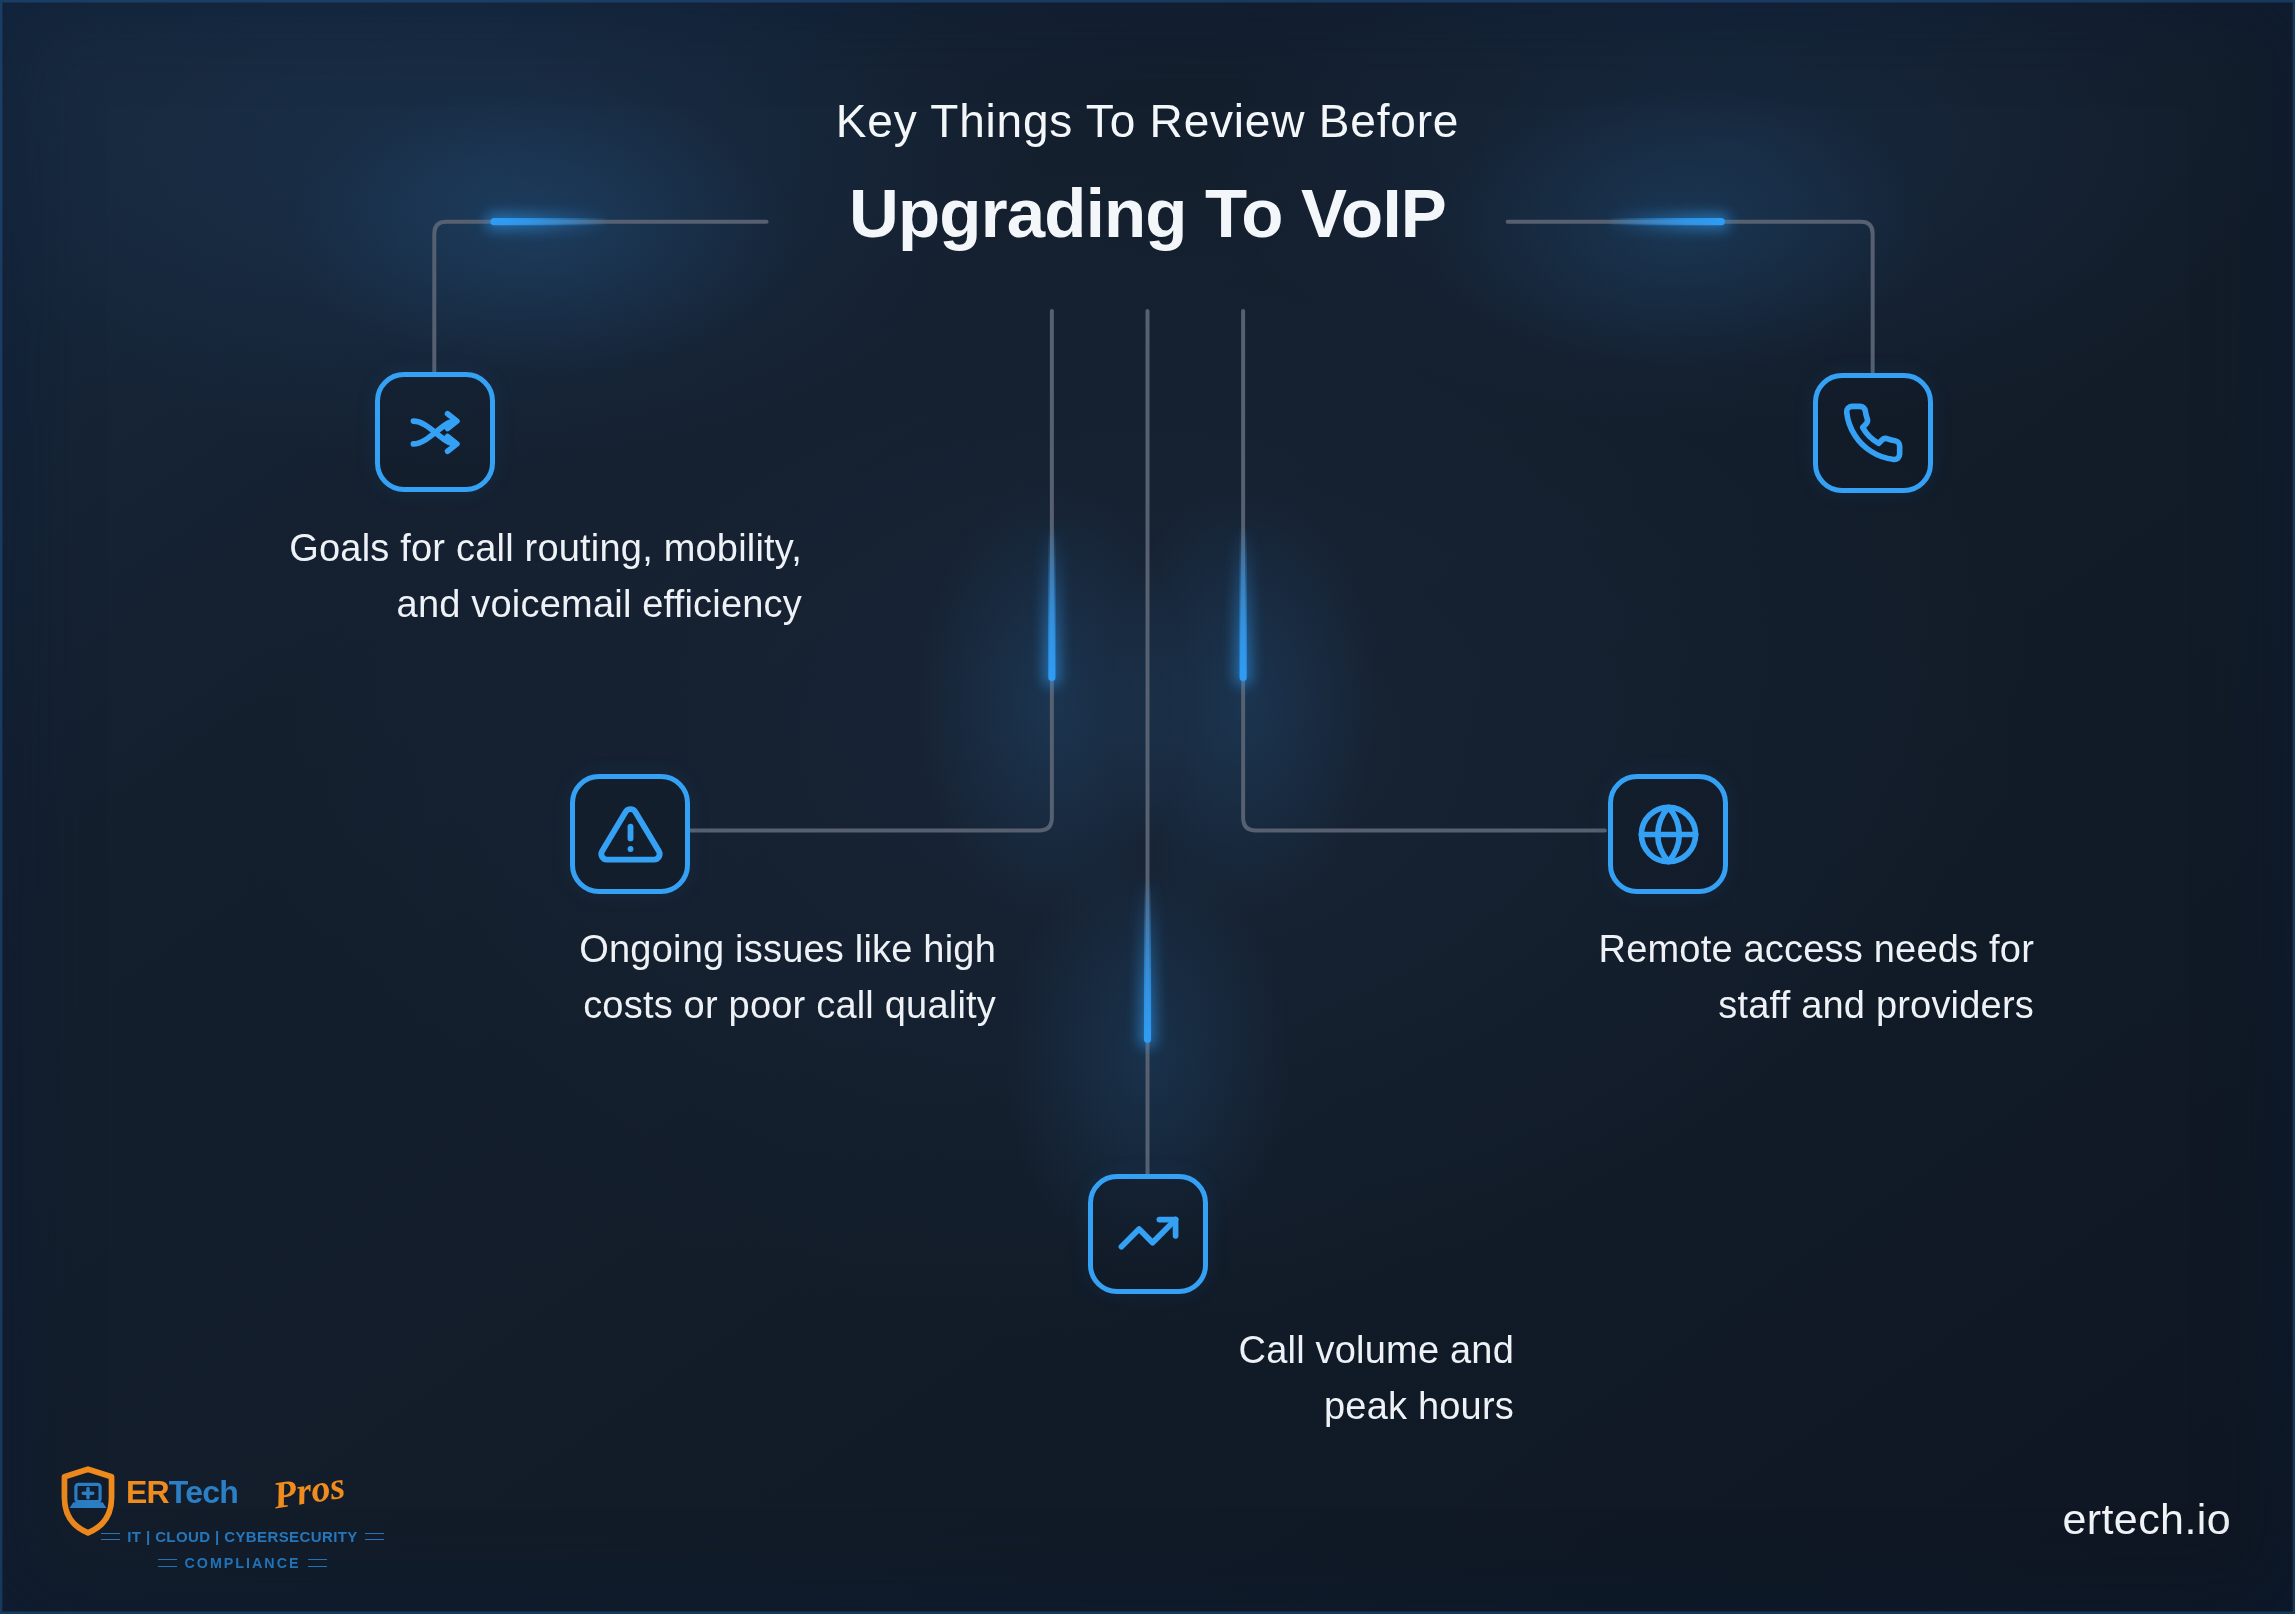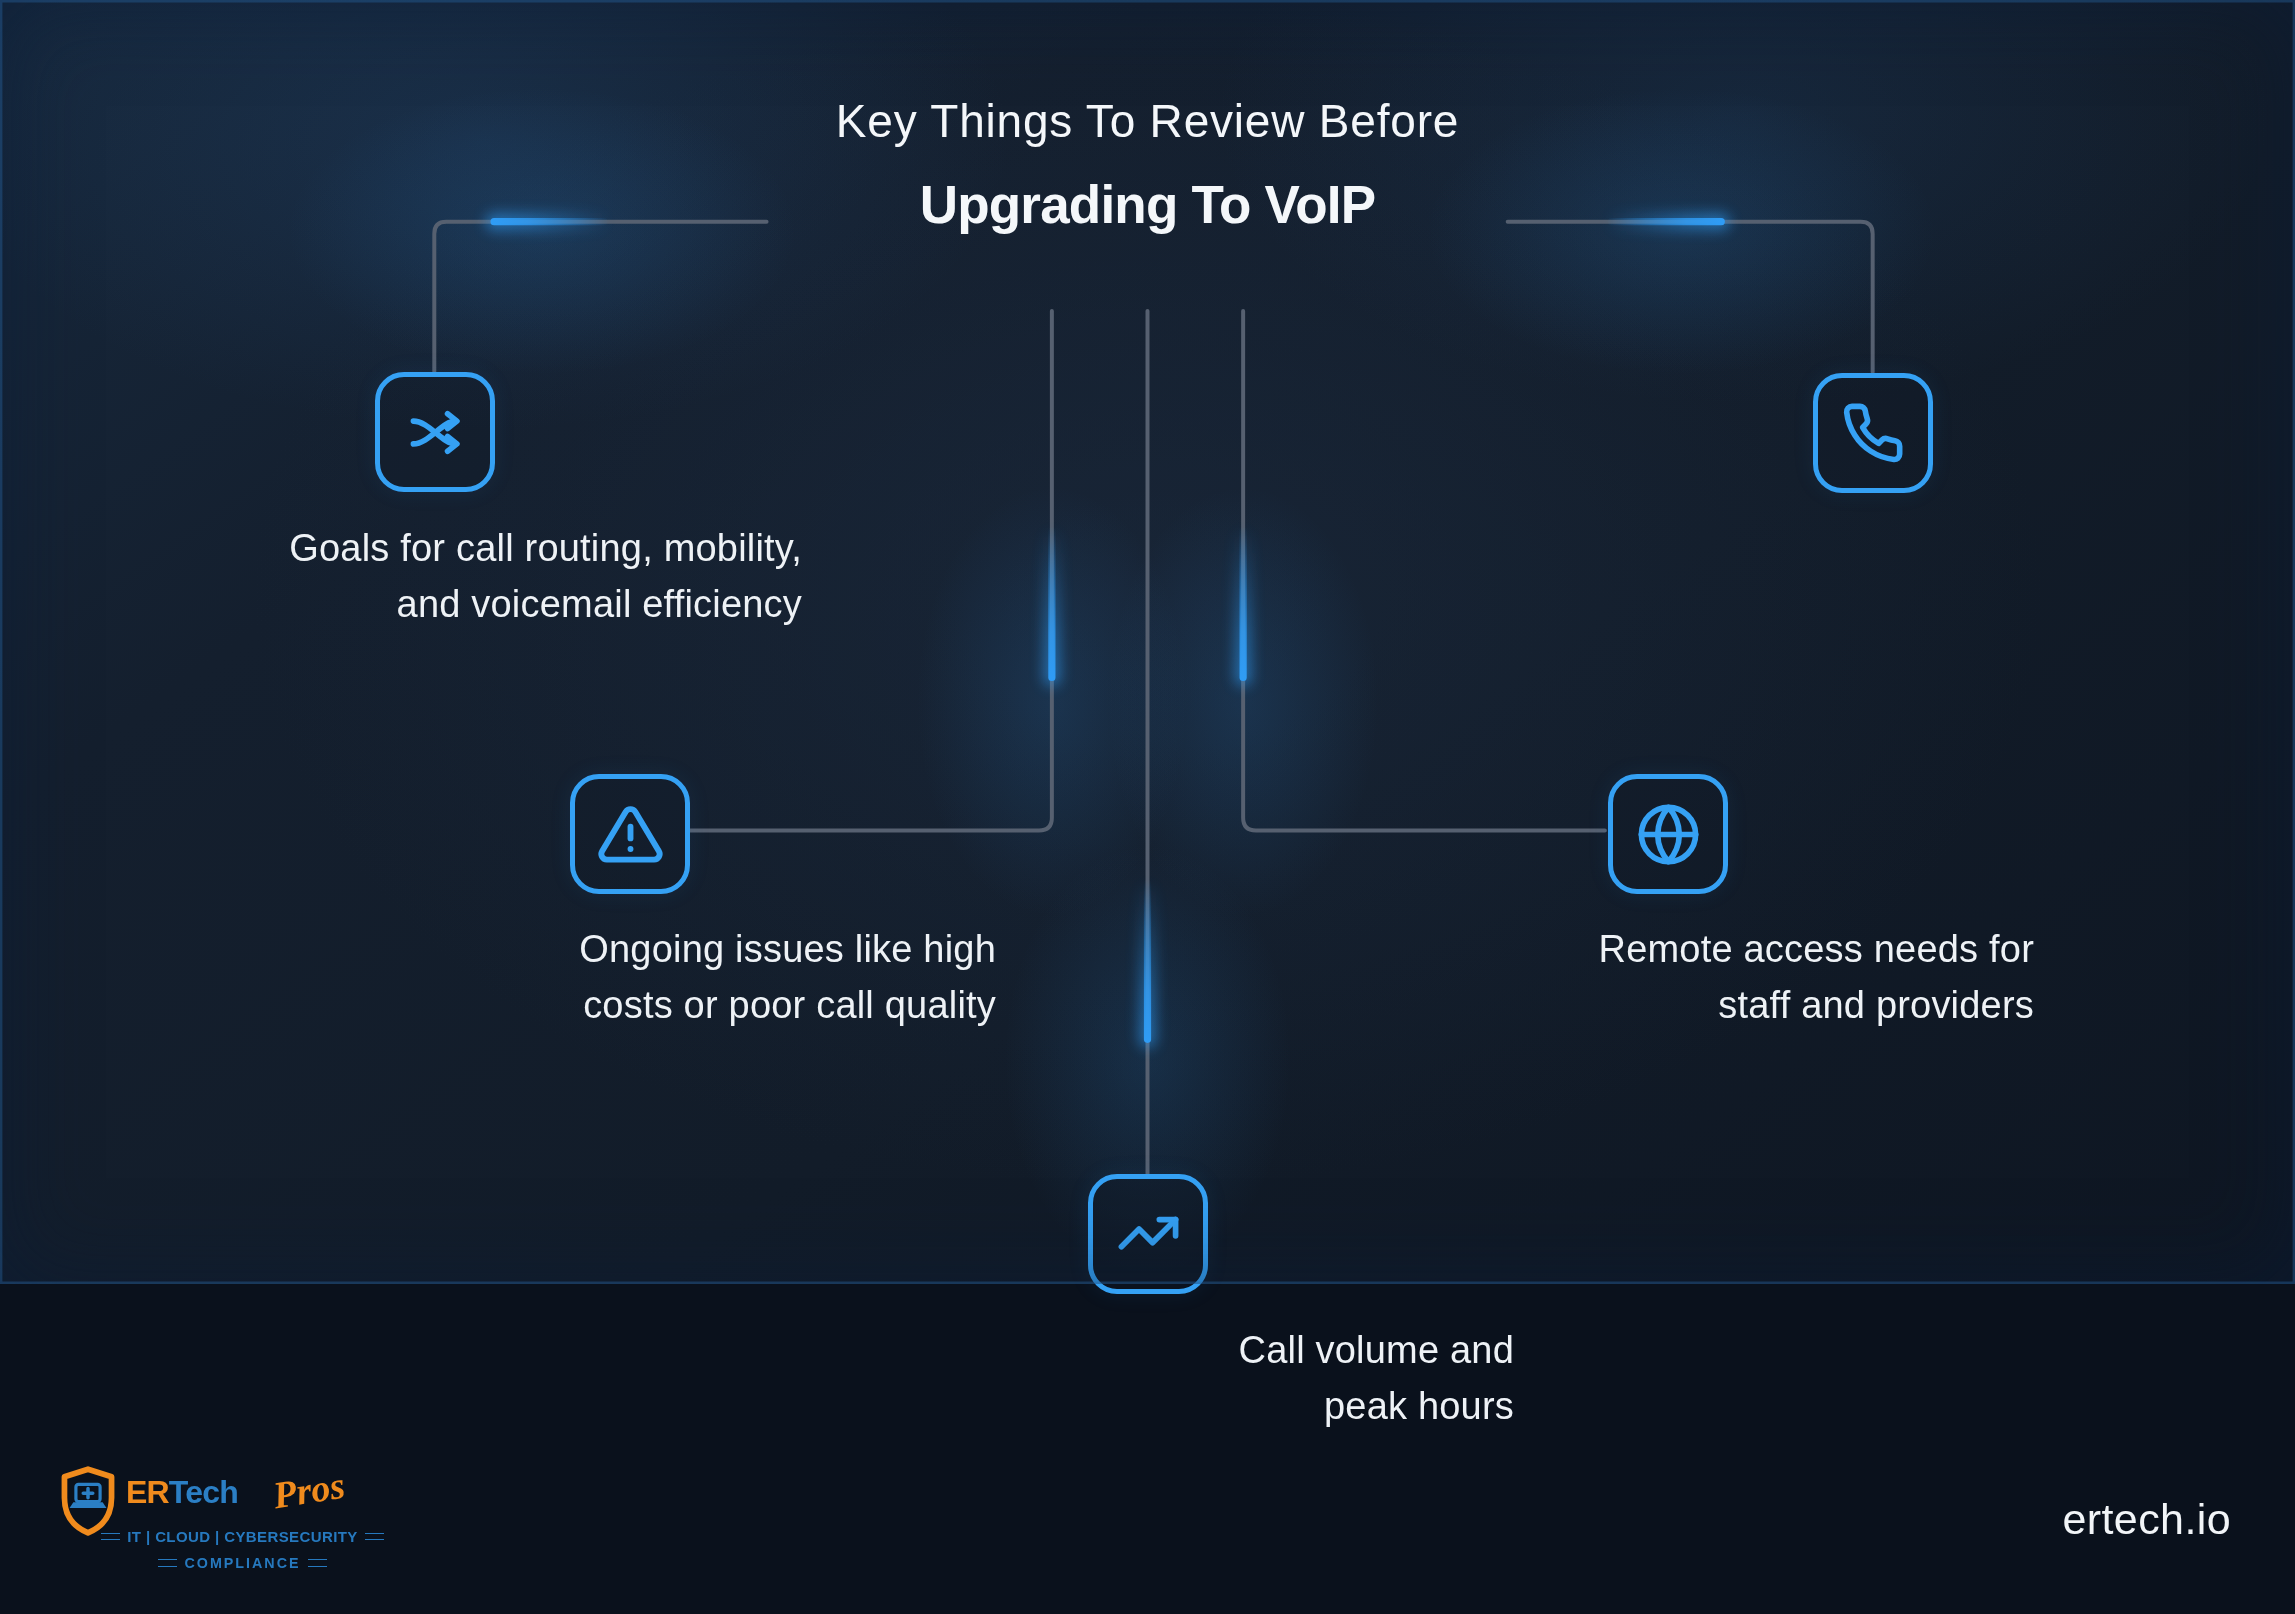--- a/index.html
+++ b/index.html
@@ -1,34 +1,34 @@
 <!DOCTYPE html>
 <html style="font-size:12.8px"><head>
 <meta charset="utf-8">
 <style>
   html,body{margin:0;padding:0;background:#0a111c;}
   body{width:2295px;height:1614px;overflow:hidden;font-family:"Liberation Sans",sans-serif;}
   .canvas{
-    position:relative;width:2295px;height:1284px;
+    position:relative;width:2295px;height:1614px;
     background:
       radial-gradient(160% 130% at 50% 50%, rgba(0,0,0,0) 55%, rgba(5,10,18,0.72) 100%),
       radial-gradient(757px 414px at 21% 11%, rgba(42,94,152,0.20), rgba(42,94,152,0) 70%),
       radial-gradient(757px 414px at 76% 9%, rgba(42,94,152,0.16), rgba(42,94,152,0) 70%),
       radial-gradient(1196px 797px at 50% 46%, rgba(30,46,68,0.45), rgba(30,46,68,0) 75%),
       linear-gradient(145deg,#17293e 0%, #141f2e 28%, #121c29 60%, #0e1622 100%);
   }
   .canvas::after{
     content:"";position:absolute;inset:0;pointer-events:none;
     box-shadow: inset 0 0 0 2.4px rgba(43,104,168,0.38), inset 0 0 88px rgba(10,28,54,0.55);
   }
   .connectors{position:absolute;left:0;top:0;}
 
   .title-wrap{position:absolute;left:0;top:0;width:2295px;text-align:center;color:#f4f7fa;}
   .title-line1{position:absolute;left:0;top:94px;width:100%;font-size:46px;font-weight:500;letter-spacing:0.8px;}
-  .title-line2{position:absolute;left:0;top:174px;width:100%;font-size:53px;font-weight:800;letter-spacing:-0.8px;}
+  .title-line2{position:absolute;left:0;top:174px;width:100%;font-size:69px;font-weight:800;letter-spacing:-0.8px;}
 
   .node{
     position:absolute;width:120px;height:120px;box-sizing:border-box;
     border:5.6px solid #35a1f4;border-radius:29px;
     display:flex;align-items:center;justify-content:center;
     background:rgba(14,22,34,0.25);
     box-shadow:0 0 21px rgba(41,130,207,0.10);
   }
   .node svg{display:block;}
 

